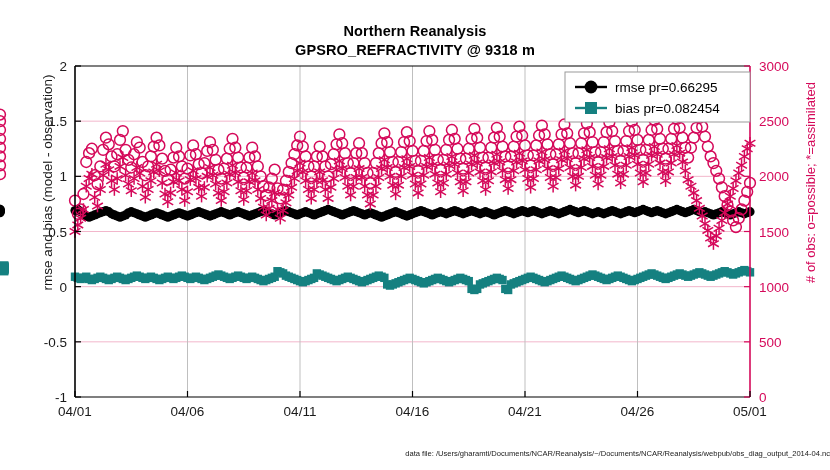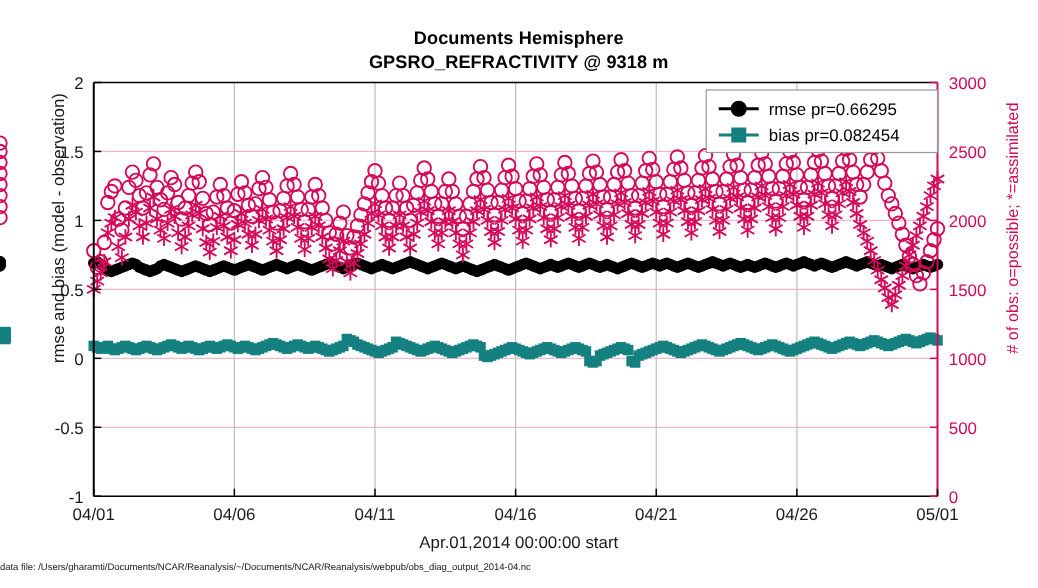--- a/index.html
+++ b/index.html
@@ -41,21 +41,21 @@
     width: 830px;
     text-align: center;
     font-size: 13.5px;
     color: #1a1a1a;
   }
   .footer {
     position: absolute;
     top: 449px;
     left: 0;
     width: 830px;
-    text-align: left;
+    text-align: right;
     font-size: 7.6px;
     color: #1a1a1a;
     letter-spacing: -0.02px;
   }
   .ylabel-left {
     position: absolute;
     left: -118px;
     top: 175px;
     width: 330px;
     text-align: center;
@@ -79,21 +79,21 @@
   .tick-right { font-size: 13.5px; fill: #d5095a; }
   .tick-x { font-size: 13.5px; fill: #1a1a1a; }
   .legend-text { font-size: 13.5px; fill: #000000; }
 </style>
 </head>
 <body>
 
 <div id="figure">
 
   <div class="title-block">
-    <div class="title-line">Documents Hemisphere</div>
+    <div class="title-line">Northern Reanalysis</div>
     <div class="title-line">GPSRO_REFRACTIVITY @ 9318 m</div>
   </div>
 
   <svg id="plot" width="830" height="470">
       <rect x="75" y="66" width="675" height="331" fill="#ffffff"></rect>
       <line x1="75" y1="341.8333333333333" x2="750" y2="341.8333333333333" stroke="#f2b6cb" stroke-width="1"></line>
       <line x1="75" y1="286.6666666666667" x2="750" y2="286.6666666666667" stroke="#f2b6cb" stroke-width="1"></line>
       <line x1="75" y1="231.5" x2="750" y2="231.5" stroke="#f2b6cb" stroke-width="1"></line>
       <line x1="75" y1="176.33333333333334" x2="750" y2="176.33333333333334" stroke="#f2b6cb" stroke-width="1"></line>
       <line x1="75" y1="121.16666666666663" x2="750" y2="121.16666666666663" stroke="#f2b6cb" stroke-width="1"></line>
@@ -2123,16 +2123,15 @@
         <circle cx="591" cy="87" r="6.4" fill="#000000"></circle>
         <text x="615" y="92" class="legend-text">rmse pr=0.66295</text>
         <line x1="575" y1="108" x2="607" y2="108" stroke="#158080" stroke-width="2.4"></line>
         <rect x="585" y="102" width="12" height="12" fill="#158080"></rect>
         <text x="615" y="113" class="legend-text">bias pr=0.082454</text>
       </g>
     </svg>
 
   <div class="ylabel-left">rmse and bias (model - observation)</div>
   <div class="ylabel-right"># of obs: o=possible; *=assimilated</div>
-  <div class="xlabel">Apr.01,2014 00:00:00 start</div>
   <div class="footer">data file: /Users/gharamti/Documents/NCAR/Reanalysis/~/Documents/NCAR/Reanalysis/webpub/obs_diag_output_2014-04.nc</div>
 
 </div>
 
 </body></html>

